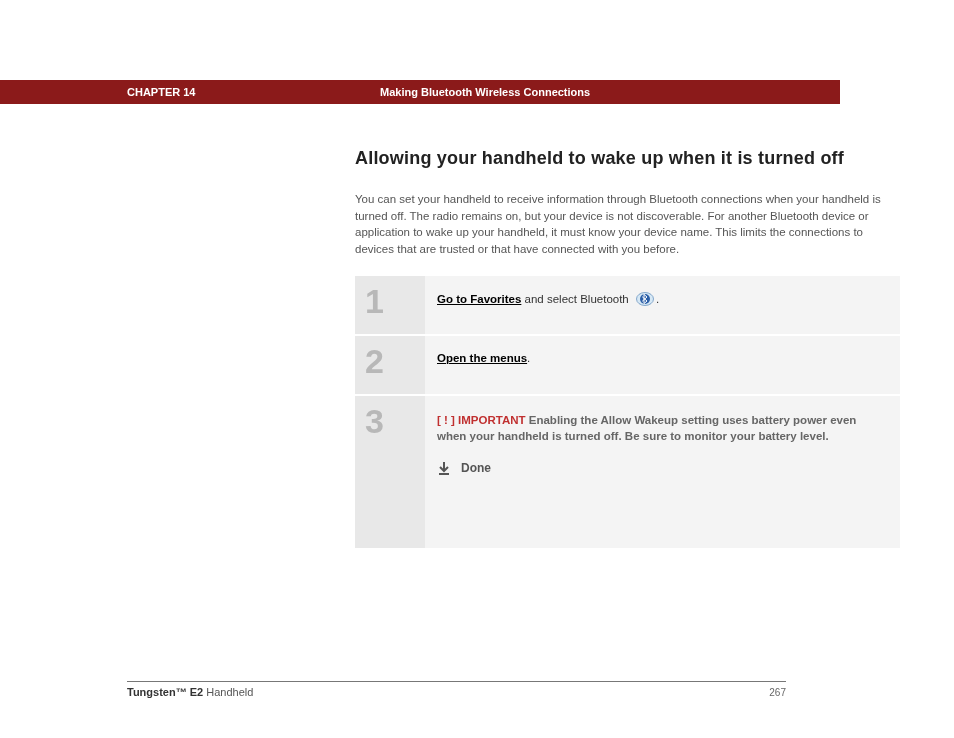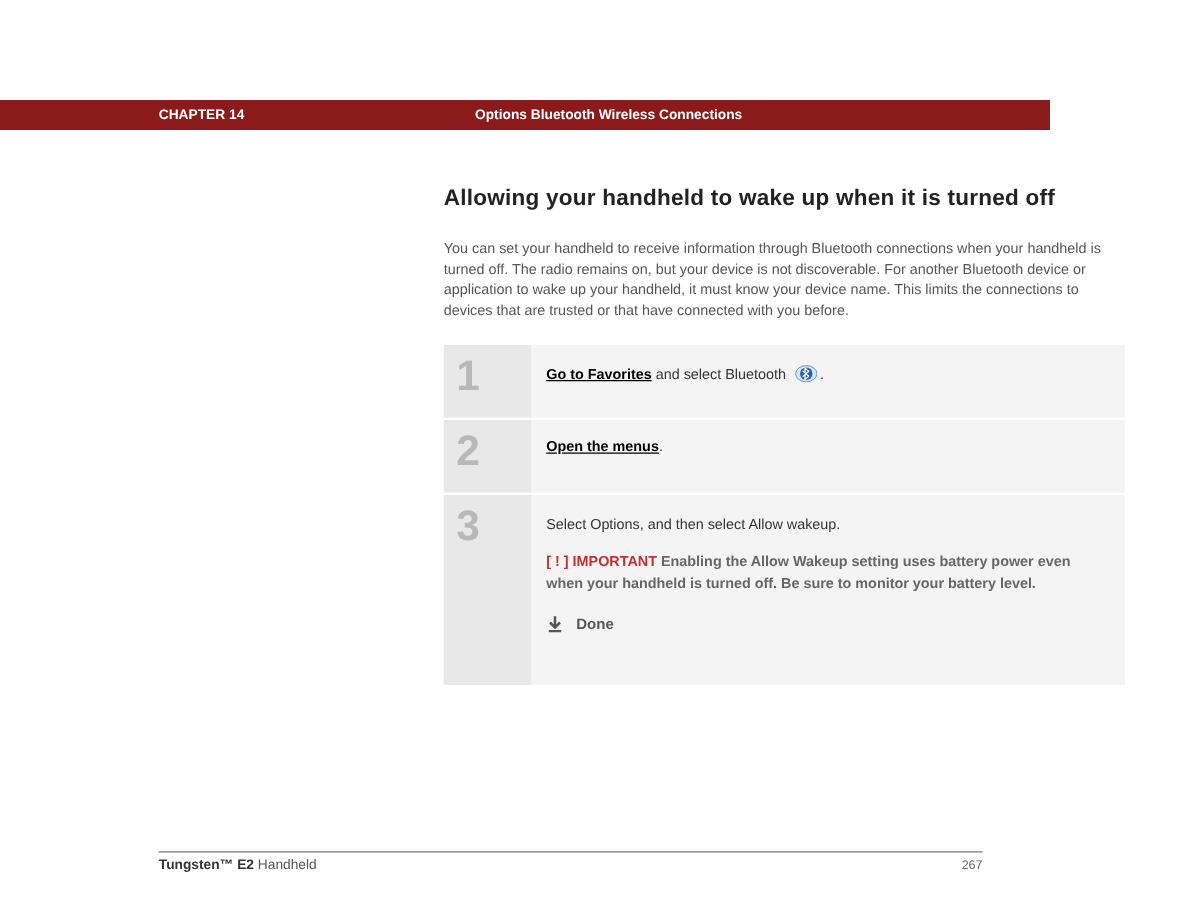--- a/index.html
+++ b/index.html
@@ -163,21 +163,21 @@
   }
 </style>
 </head>
 <body>
 
 <div class="page">
 
   <div class="redbar">
     <div class="redbar-inner">
       <div class="chapter-label">CHAPTER 14</div>
-      <div class="chapter-title">Options Bluetooth Wireless Connections</div>
+      <div class="chapter-title">Making Bluetooth Wireless Connections</div>
     </div>
   </div>
 
   <div class="content">
     <h2 class="section-title">Allowing your handheld to wake up when it is turned off</h2>
     <p class="section-intro">You can set your handheld to receive information through Bluetooth connections when your handheld is turned off. The radio remains on, but your device is not discoverable. For another Bluetooth device or application to wake up your handheld, it must know your device name. This limits the connections to devices that are trusted or that have connected with you before.</p>
 
     <div class="steps">
 
       <div class="step">
@@ -203,21 +203,20 @@
         <div class="step-body-cell">
           <span class="step-link">Open the menus</span><span>.</span>
         </div>
       </div>
 
       <div class="step">
         <div class="step-num-cell" style="padding-bottom:110px;">
           <div class="step-num">3</div>
         </div>
         <div class="step-body-cell">
-          <p class="step3-p">Select Options, and then select Allow wakeup.</p>
           <p class="step3-p">
             <span class="important-tag">[ ! ] IMPORTANT</span><span class="important-text"> Enabling the Allow Wakeup setting uses battery power even when your handheld is turned off. Be sure to monitor your battery level.</span>
           </p>
           <div class="done-row">
             <span>
               <svg width="14" height="14" viewBox="0 0 14 14">
                 <line x1="7" y1="1" x2="7" y2="10" stroke="#555" stroke-width="2"></line>
                 <polyline points="3,6 7,10 11,6" fill="none" stroke="#555" stroke-width="2"></polyline>
                 <line x1="2" y1="13" x2="12" y2="13" stroke="#555" stroke-width="2"></line>
               </svg>

